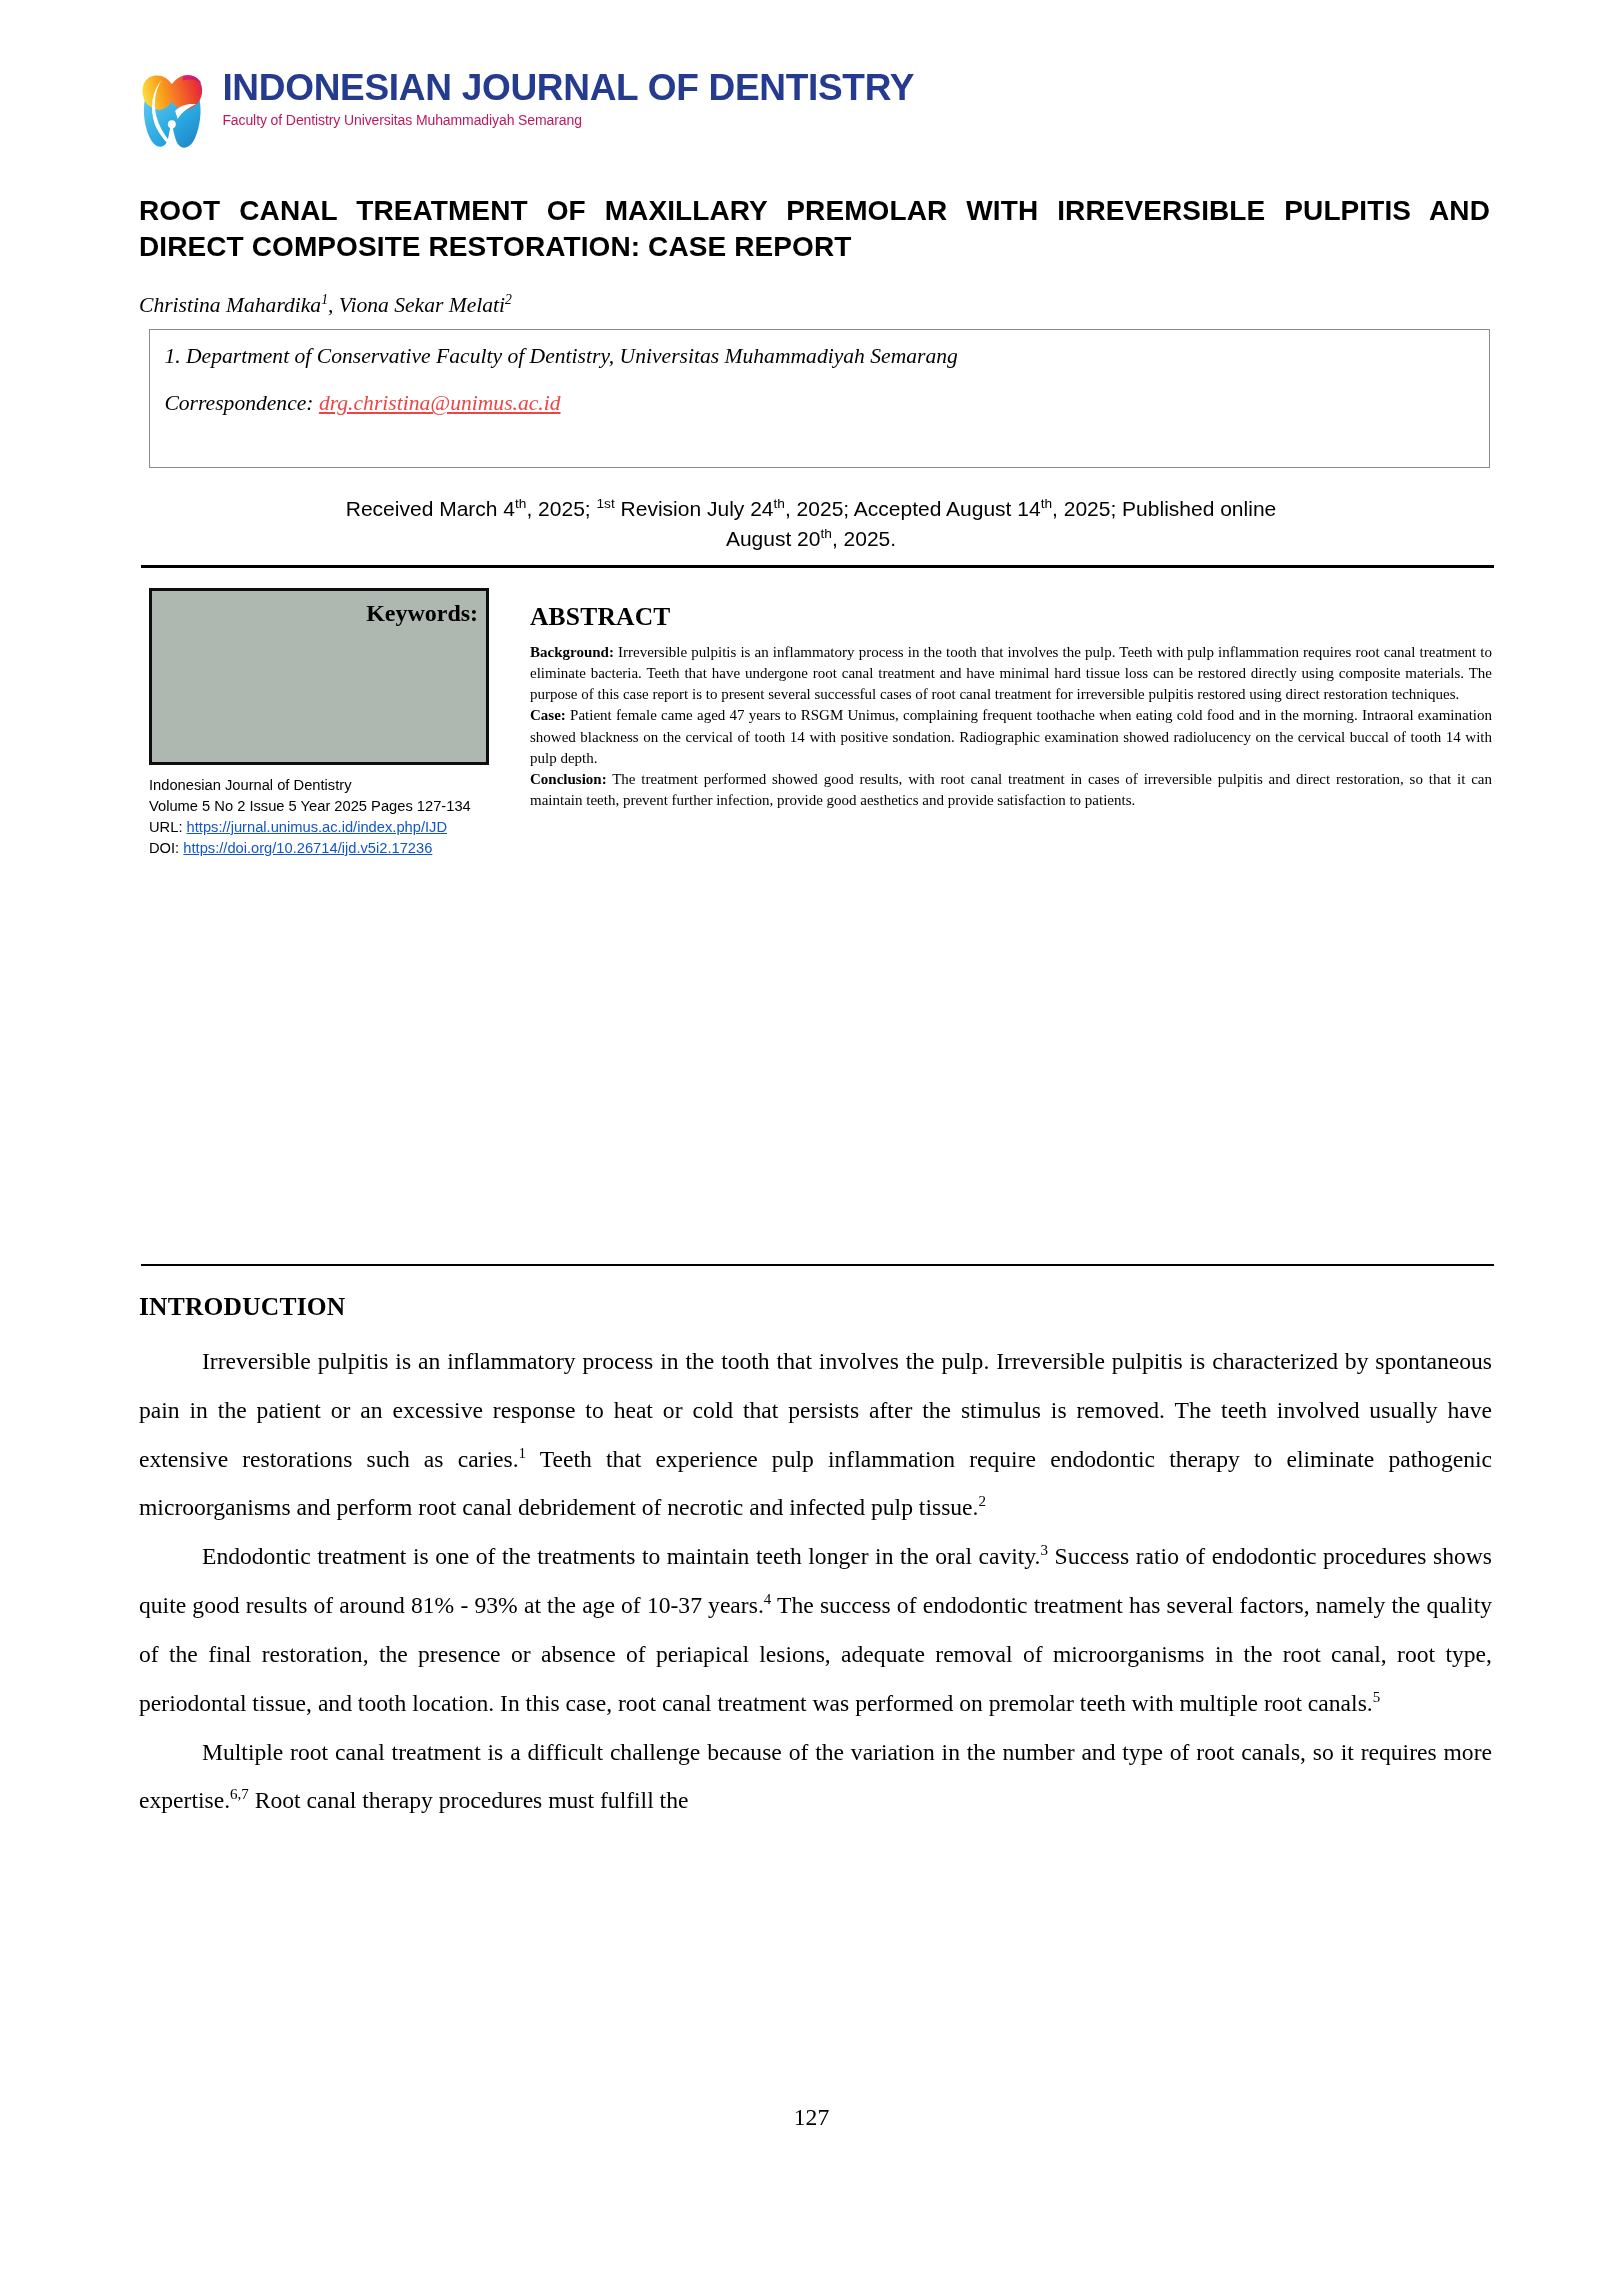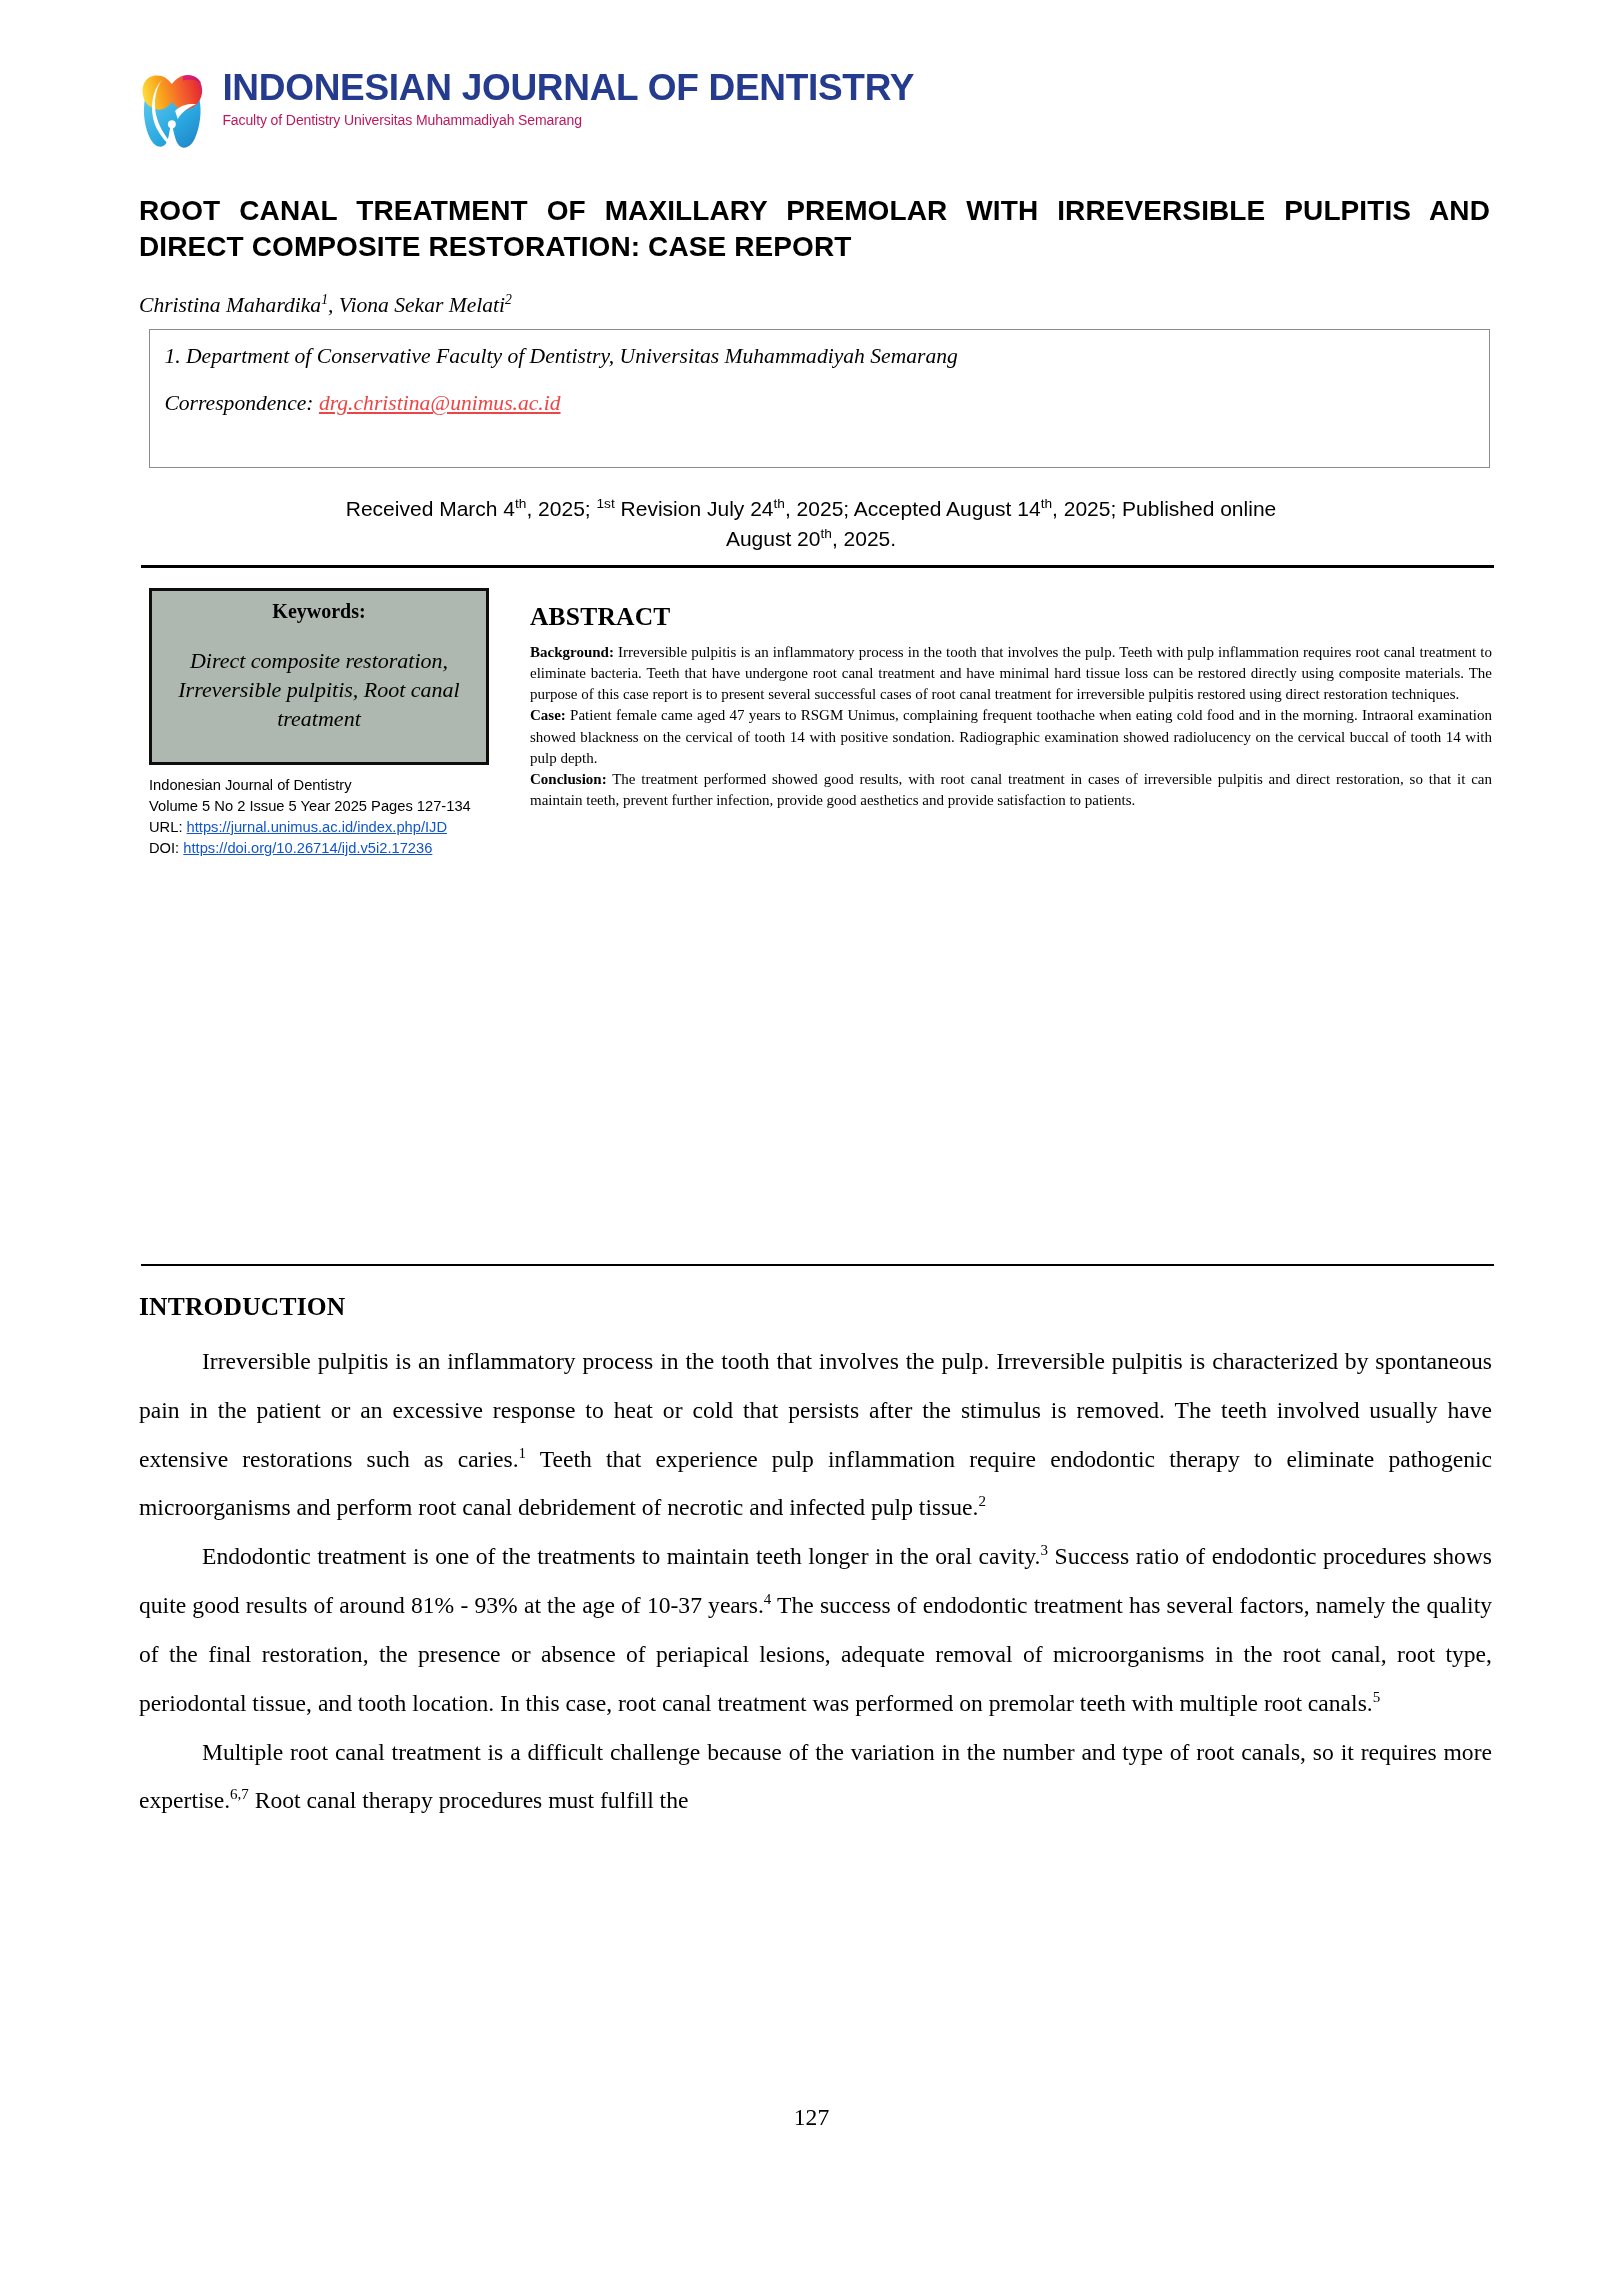--- a/index.html
+++ b/index.html
@@ -158,22 +158,23 @@
     width: 340px;
     height: 177px;
     background: #aeb8b0;
     border: 3.3px solid #0d0d0d;
     padding: 6.5px 7.9px 6.5px 7.9px;
     text-align: center;
   }
   .kw-title {
     font-family: "Liberation Serif", serif;
     font-weight: bold;
-    font-size: 20px;
+    font-size: 24px;
     line-height: 1.3;
+    text-align: right;
   }
   .kw-list {
     font-family: "Liberation Serif", serif;
     font-style: italic;
     font-size: 22px;
     line-height: 1.33;
     margin-top: 22px;
   }
 
   
@@ -316,21 +317,20 @@
   <div class="dates">
     <span>Received March 4</span><sup>th</sup><span>, 2025; </span><sup>1st</sup><span> Revision July 24</span><sup>th</sup><span>, 2025; Accepted August 14</span><sup>th</sup><span>, 2025; Published online</span>
     <br>
     <span>August 20</span><sup>th</sup><span>, 2025.</span>
   </div>
 
   <div class="rule-thick rule-top"></div>
 
   <div class="kw-box">
     <div class="kw-title">Keywords:</div>
-    <div class="kw-list">Direct composite restoration, Irreversible pulpitis, Root canal treatment</div>
   </div>
 
   <div class="meta">
     <div>Indonesian Journal of Dentistry</div>
     <div>Volume 5 No 2 Issue 5 Year 2025 Pages 127-134</div>
     <div>
       <span>URL:</span>
       <span class="link">https://jurnal.unimus.ac.id/index.php/IJD</span>
     </div>
     <div>

